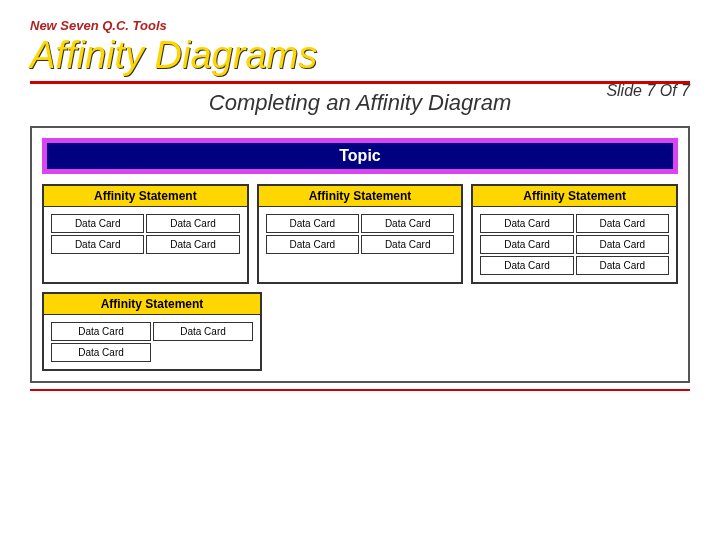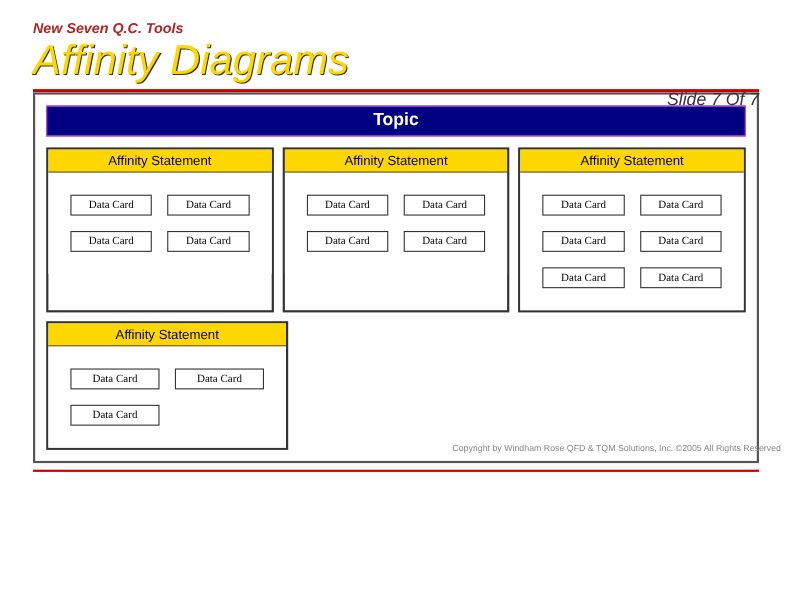--- a/index.html
+++ b/index.html
@@ -76,53 +76,52 @@
 
     
     .topic-bar {
       background: #000080;
       color: #fff;
       text-align: center;
       font-size: 16px;
       font-weight: bold;
       padding: 4px 0;
       margin-bottom: 10px;
-      border: 1px solid #d946ef;
+      border: 5px solid #d946ef;
     }
 
     
     .affinity-groups {
       display: flex;
       gap: 8px;
       margin-bottom: 8px;
     }
 
     .affinity-group {
       flex: 1;
       border: 2px solid #333;
       padding: 0;
     }
 
     .affinity-statement-header {
       background: #FFD700;
-      font-weight: normal;
+      font-weight: bold;
       font-size: 12px;
       text-align: center;
       padding: 3px 2px;
       border-bottom: 1px solid #333;
       color: #000;
     }
 
     .data-cards-grid {
       display: grid;
       grid-template-columns: 1fr 1fr;
-      gap: 14px;
-      padding: 20px;
-      background: #fff;
-      font-family: Liberation Serif, serif;
+      gap: 2px;
+      padding: 7px;
+      background: #fff;
     }
 
     .data-card {
       background: #fff;
       border: 1px solid #333;
       font-size: 10px;
       text-align: center;
       padding: 3px 2px;
       color: #000;
     }
@@ -160,20 +159,21 @@
 <div class="slide">
 
   <div class="header">
     <div class="header-subtitle">New Seven Q.C. Tools</div>
     <div class="header-title">Affinity Diagrams</div>
     <div class="header-line"></div>
   </div>
 
   <div class="slide-number">Slide 7 Of 7</div>
 
+  <div class="section-title">Completing an Affinity Diagram</div>
 
   <div class="content-area">
 
     <div class="topic-bar">Topic</div>
 
     <div class="affinity-groups">
 
       <div class="affinity-group">
         <div class="affinity-statement-header">Affinity Statement</div>
         <div class="data-cards-grid">
@@ -215,15 +215,14 @@
           <div class="data-card">Data Card</div>
           <div class="data-card">Data Card</div>
           <div class="data-card" style="grid-column: span 1;">Data Card</div>
         </div>
       </div>
     </div>
 
   </div>
 
   <div class="footer-line"></div>
-  <div class="footer">Copyright by Windham Rose QFD &amp; TQM Solutions, Inc. ©2005 All Rights Reserved</div>
 
 </div>
 
 </body></html>

